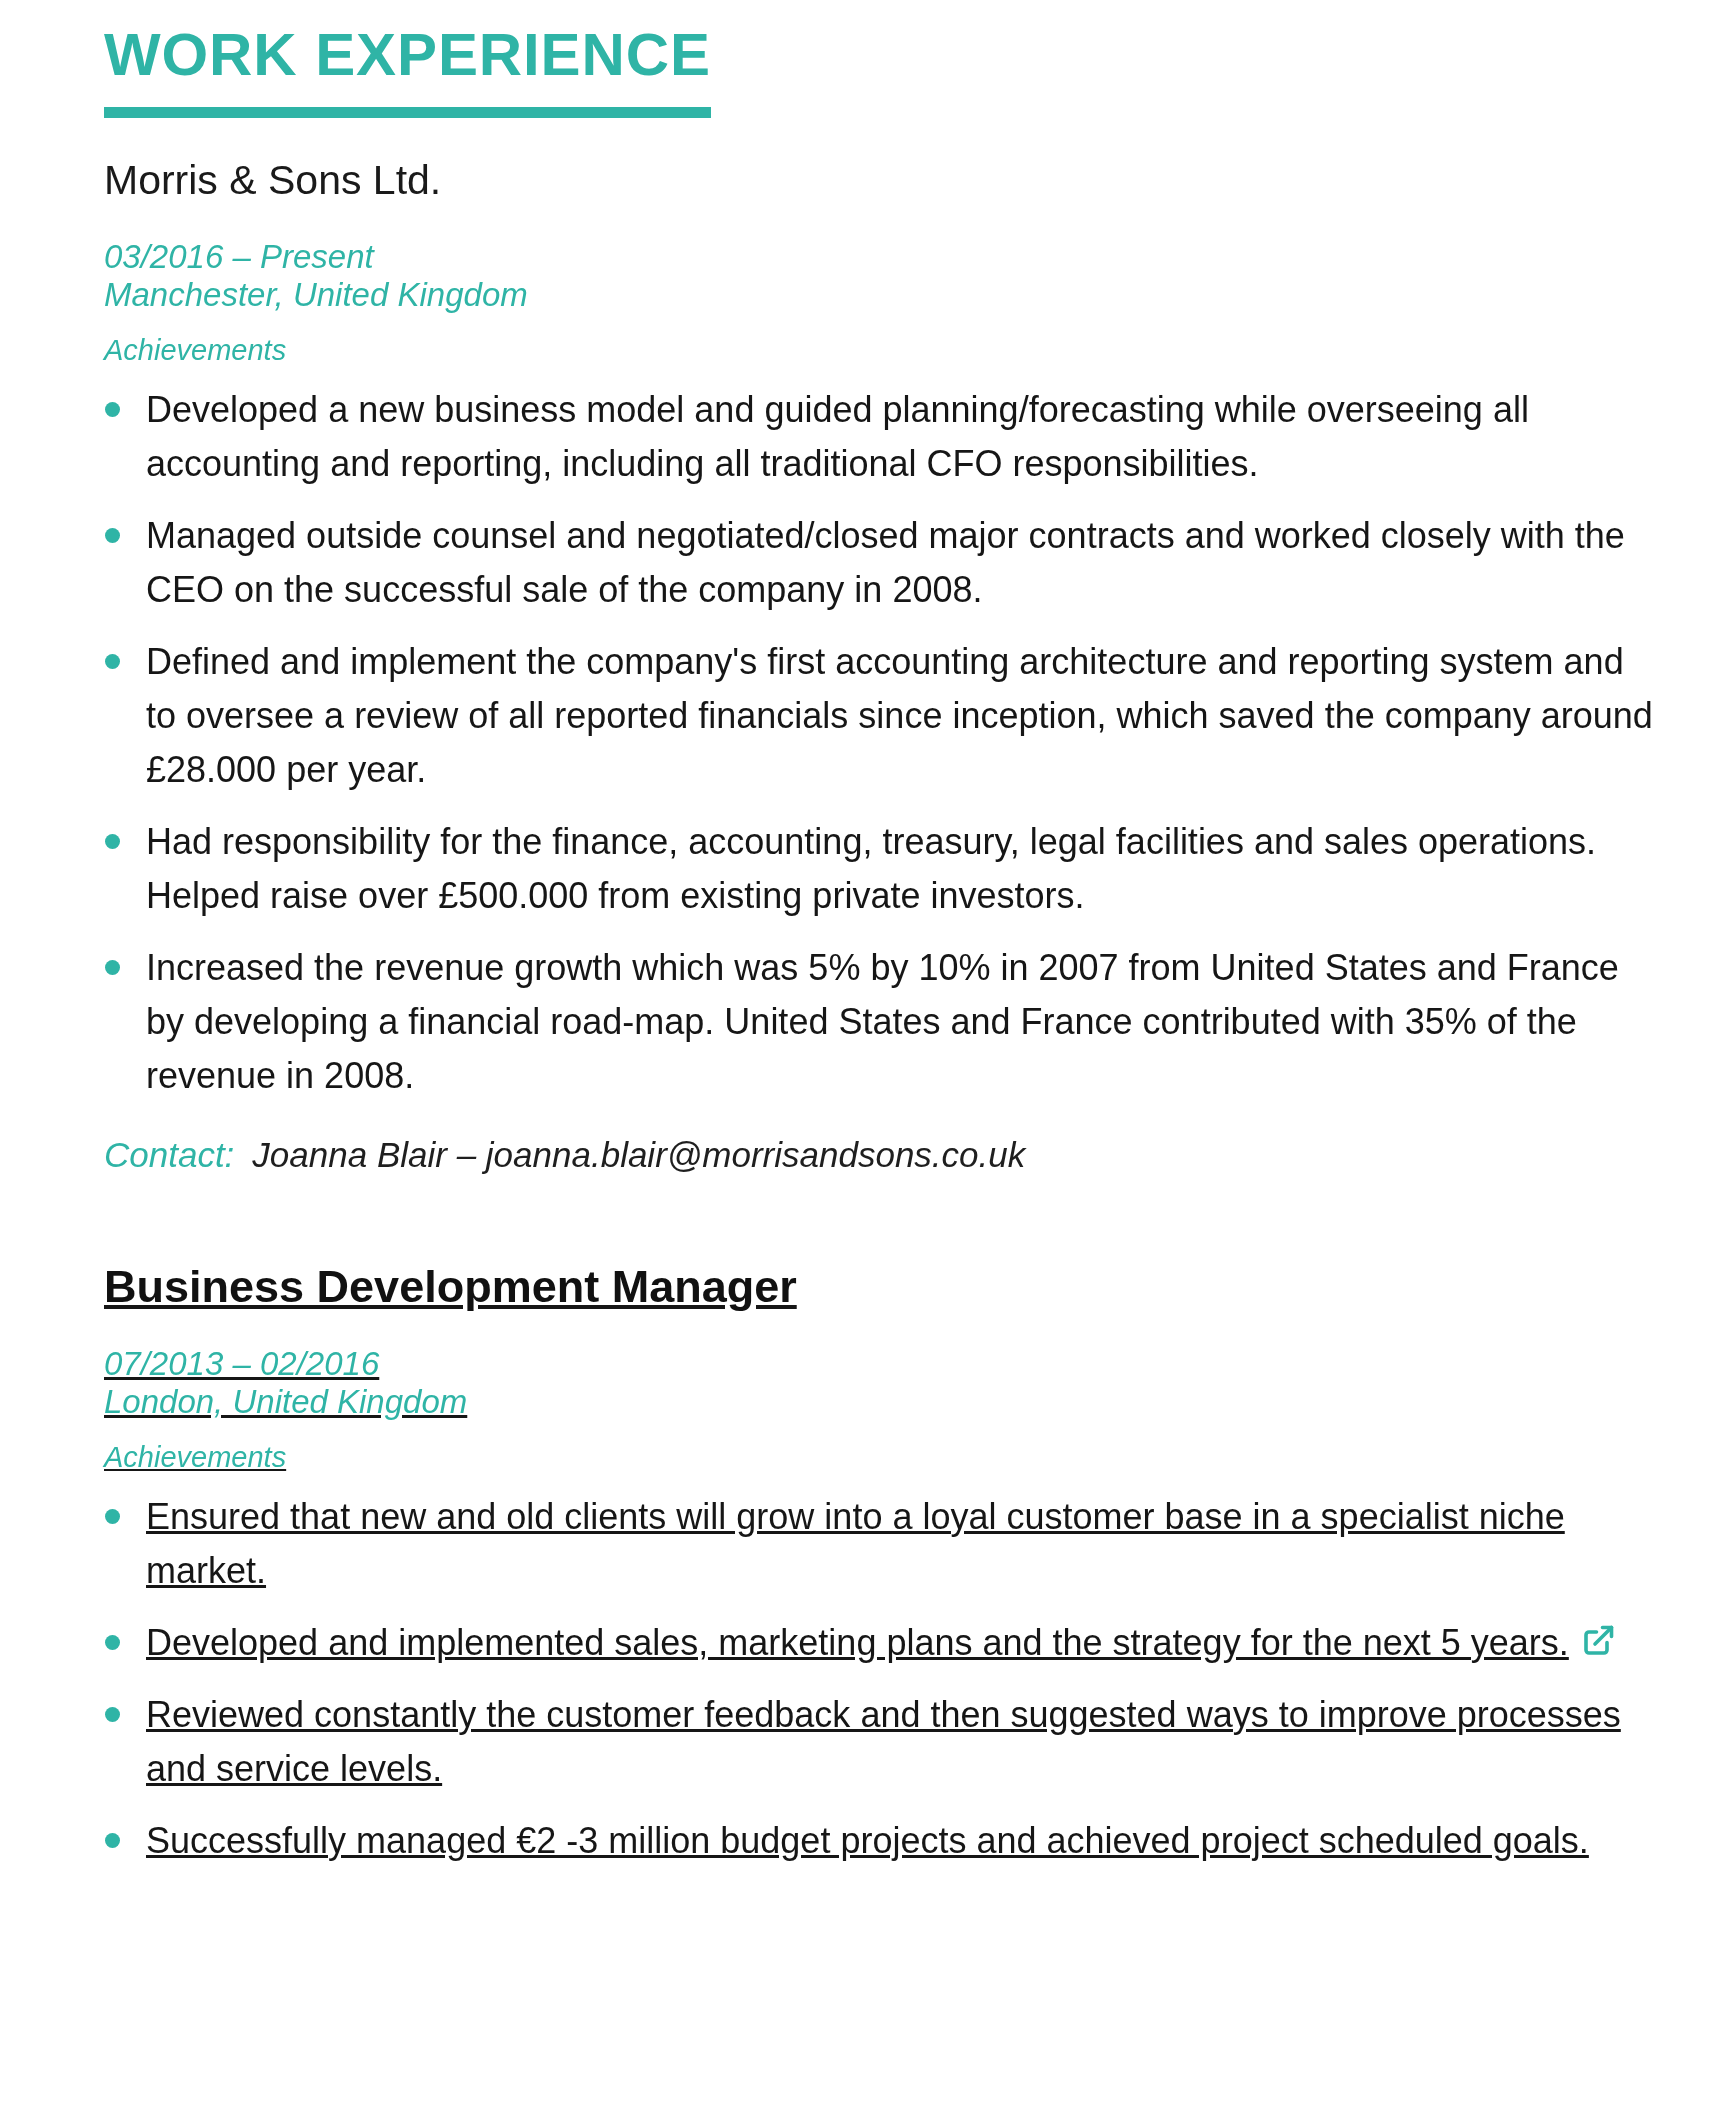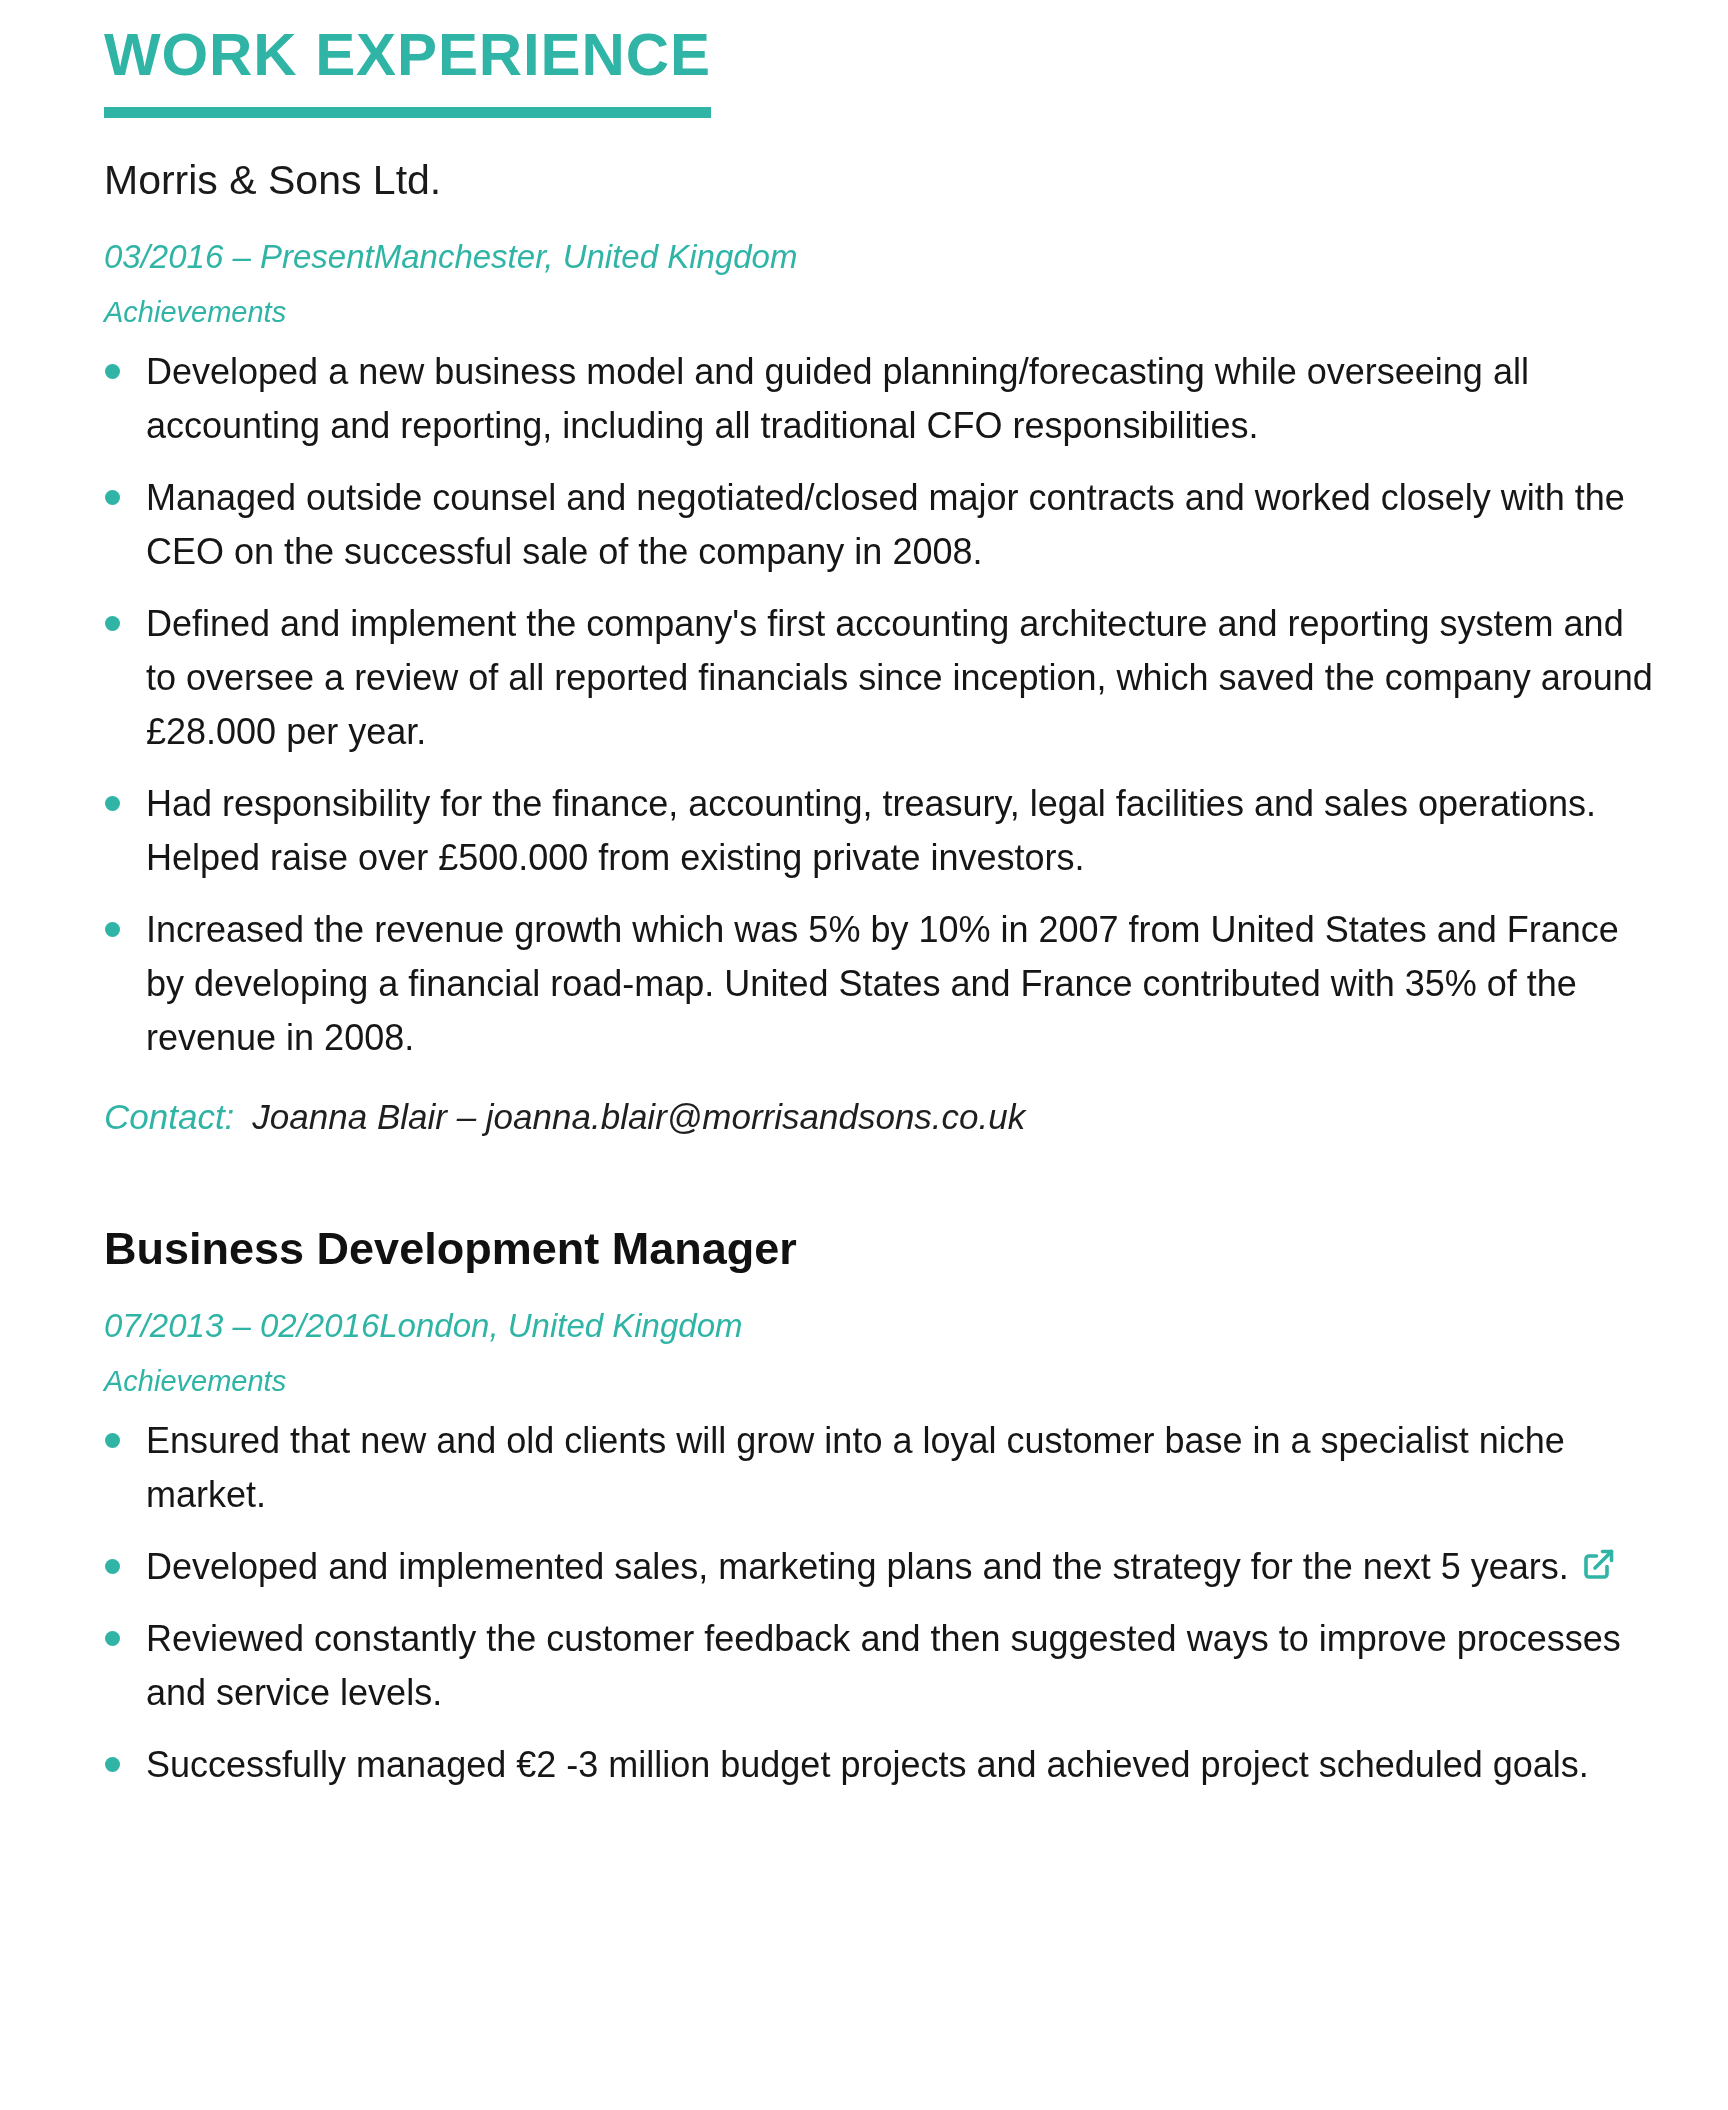--- a/index.html
+++ b/index.html
@@ -17,46 +17,47 @@
     margin: 0;
     font-size: 60px;
     line-height: 1.05;
     font-weight: 700;
     letter-spacing: 0.9px;
     color: var(--accent);
     border-bottom: 11.7px solid var(--accent);
     padding-bottom: 21px;
   }
   .job { margin-top: 38px; }
-  .job.job--second { margin-top: 86px; }
+  .job.job--second { margin-top: 86px; text-decoration: underline; }
   .job-title {
     margin: 0;
     font-size: 45px;
     line-height: 1.16;
     font-weight: 700;
     color: #111111;
   }
   .company-row {
     margin-top: 3.6px;
     display: flex;
     align-items: flex-start;
     gap: 16px;
     font-size: 41px;
     line-height: 1.2;
     font-weight: 400;
     color: #1a1a1a;
   }
   .meta-row {
     margin-top: 32px;
     display: flex;
-    justify-content: flex-start;
+    justify-content: space-between;
     align-items: baseline;
     font-size: 33px;
     font-style: italic;
     color: var(--accent);
+    flex-direction: column;
   }
   .ach-label {
     margin-top: 20px;
     font-size: 29px;
     font-style: italic;
     color: var(--accent);
   }
   ul.bullets {
     list-style: none;
     margin: 16px 0 0 0;

